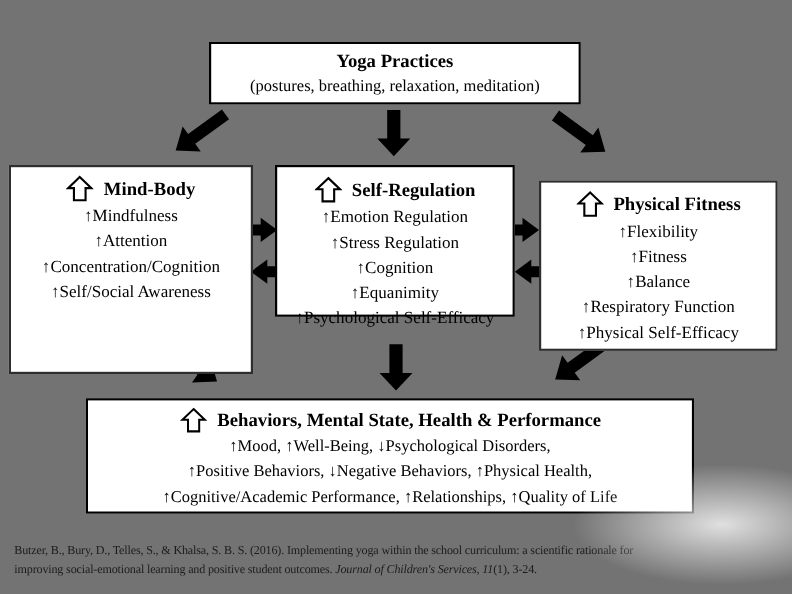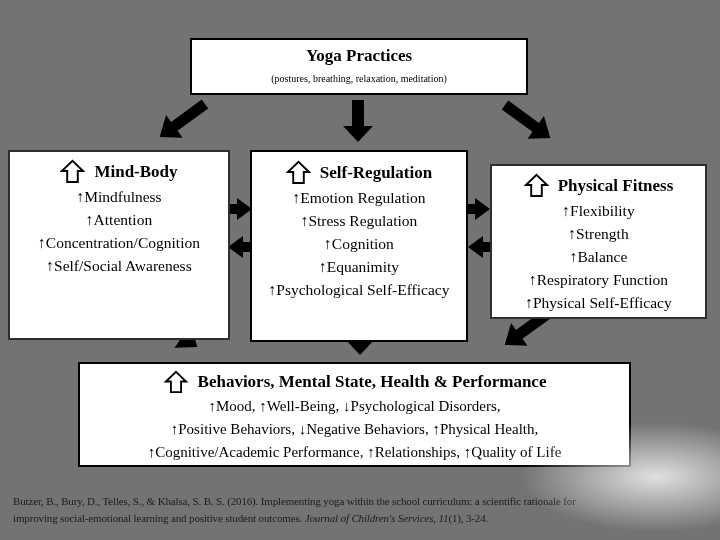--- a/index.html
+++ b/index.html
@@ -8,26 +8,26 @@
     font-family:Liberation Serif, serif;color:#000;
   }
   .arrows{position:absolute;left:0;top:0;z-index:1;pointer-events:none;}
   .dbox{
     position:absolute;background:#ffffff;border:2px solid #000;box-sizing:border-box;
     text-align:center;z-index:2;
   }
   .thin{border-width:2px;border-color:#2e2e2e;}
   .box-top{left:190px;top:38px;width:338px;height:57px;display:flex;flex-direction:column;justify-content:center;}
   .box-left{left:8px;top:150px;width:222px;height:190px;padding-top:7px;}
-  .box-mid{left:250px;top:150px;width:218px;height:192px;padding-top:8px;}
+  .box-mid{left:250px;top:150px;width:218px;height:138px;padding-top:8px;}
   .box-right{left:490px;top:164px;width:217px;height:155px;padding-top:7px;}
   .box-bottom{left:78px;top:362px;width:553px;height:105px;padding-top:5px;}
   .btitle{font-weight:bold;font-size:17px;line-height:23px;}
   .box-top .btitle{line-height:25px;}
-  .bsub{font-size:10px;line-height:22px;}
+  .bsub{font-size:15px;line-height:22px;}
   .thead{display:flex;align-items:center;justify-content:center;gap:9px;margin-bottom:1px;}
   .hi{flex:0 0 auto;display:block;}
   .item{font-size:15.5px;line-height:23px;white-space:nowrap;}
   .box-bottom .btitle{font-size:17px;line-height:25px;}
   .oline{font-size:15px;line-height:23px;white-space:nowrap;}
   .citation{
     position:absolute;left:13px;top:493px;z-index:3;text-align:left;
     font-size:11px;line-height:16.5px;color:#1c1c1c;letter-spacing:-0.15px;
   }
   .cit-line{white-space:nowrap;}
@@ -95,21 +95,21 @@
   </div>
 
   <div class="dbox box-right thin">
     <div class="thead">
       <svg class="hi" width="25" height="25" viewBox="0 0 26 26">
         <path d="M13,2 L24,12.5 L18.5,12.5 L18.5,24 L7.5,24 L7.5,12.5 L2,12.5 Z" fill="#fff" stroke="#000" stroke-width="2"></path>
       </svg>
       <div class="btitle">Physical Fitness</div>
     </div>
     <div class="item">↑Flexibility</div>
-    <div class="item">↑Strength</div>
+    <div class="item">↑Fitness</div>
     <div class="item">↑Balance</div>
     <div class="item">↑Respiratory Function</div>
     <div class="item">↑Physical Self-Efficacy</div>
   </div>
 
   <div class="dbox box-bottom">
     <div class="thead">
       <svg class="hi" width="26" height="24" viewBox="0 0 26 26">
         <path d="M13,2 L24,12.5 L18.5,12.5 L18.5,24 L7.5,24 L7.5,12.5 L2,12.5 Z" fill="#fff" stroke="#000" stroke-width="2"></path>
       </svg>

